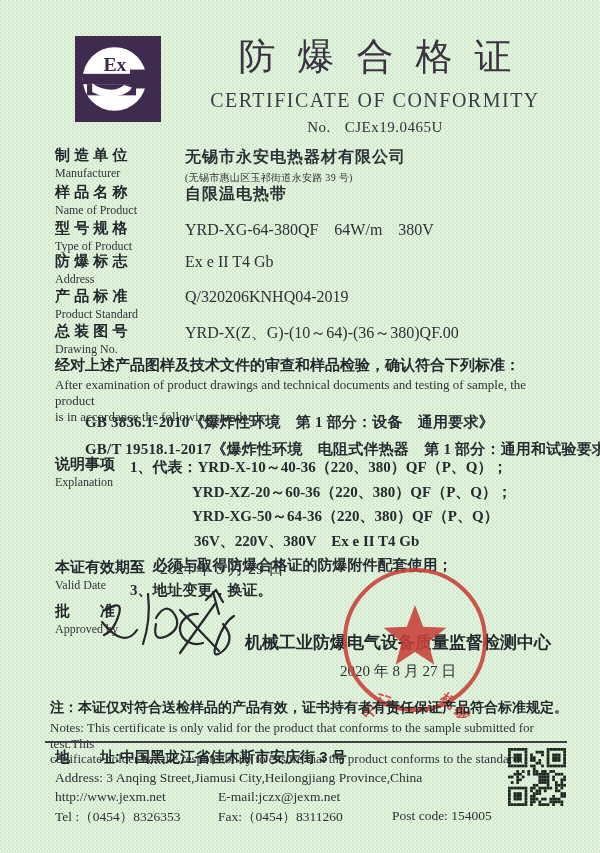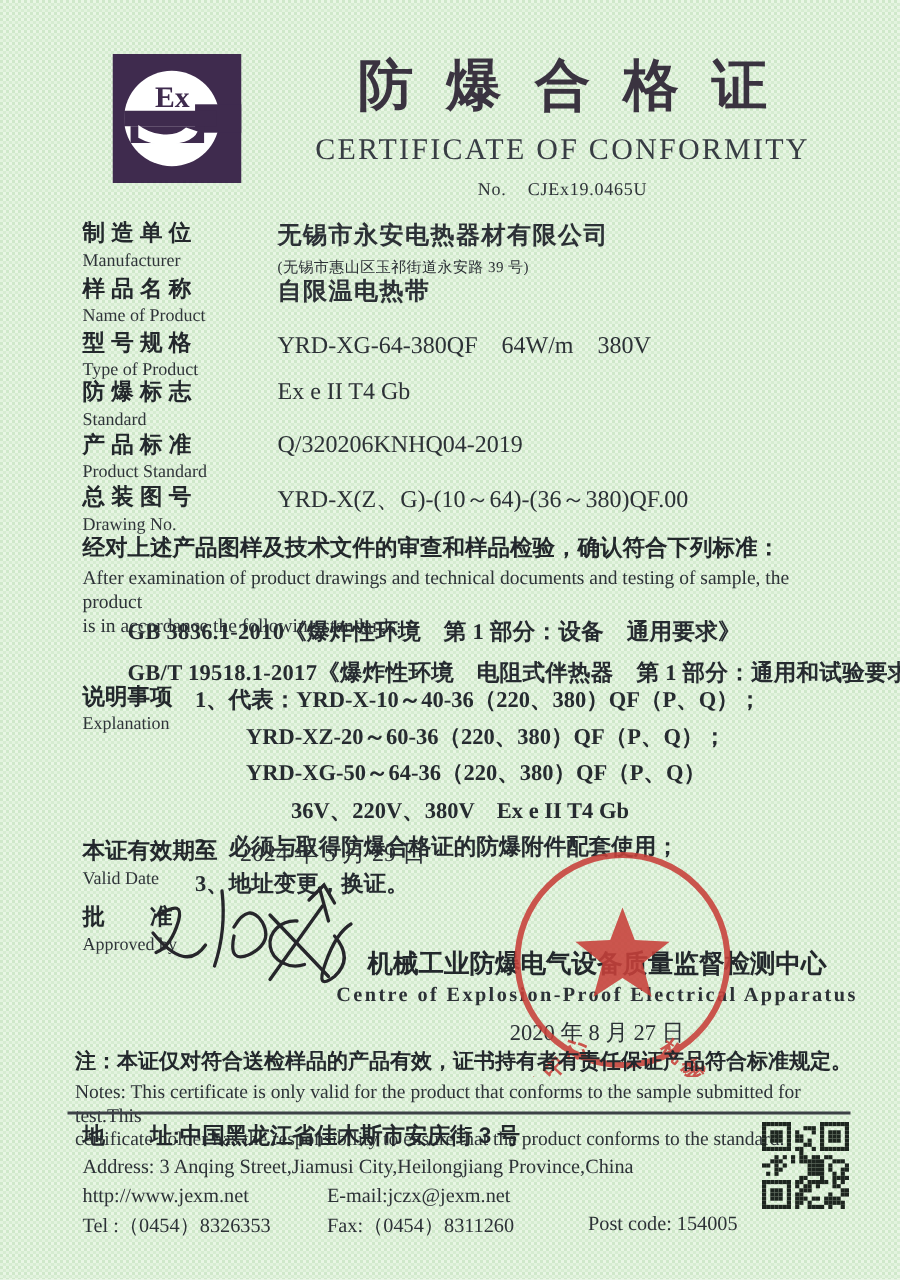--- a/index.html
+++ b/index.html
@@ -8,40 +8,40 @@
     background-color:#dcefd8;
     background-image:conic-gradient(from 0deg,#e9f6e5 0 25%,#d6ecd1 0 50%,#e3f3df 0 75%,#cfe8ca 0 100%);
     background-size:4px 4px;
     font-family:"Liberation Serif", serif;
     color:#2c3136;
   }
   .abs{position:absolute;}
   
   .logo{left:75px; top:34px; width:86px; height:90px;}
   .titleblock{left:175px; top:32px; width:400px; text-align:center;}
-  .title-zh{font-family:"Liberation Sans",sans-serif; font-weight:bold; font-size:37px; color:#3a3340; letter-spacing:22px; text-indent:22px; white-space:nowrap;}
+  .title-zh{font-family:"Liberation Sans",sans-serif; font-weight:normal; font-size:37px; color:#3a3340; letter-spacing:22px; text-indent:22px; white-space:nowrap;}
   .title-en{font-size:20px; letter-spacing:1.5px; color:#383d44; margin-top:7px; white-space:nowrap;}
-  .cert-no{font-size:12px; margin-top:7px; color:#2e3338; letter-spacing:.5px;}
+  .cert-no{font-size:15px; margin-top:7px; color:#2e3338; letter-spacing:.5px;}
   .cert-no .no-val{margin-left:14px;}
   
   .row-label{left:55px; width:132px;}
   .lab-zh{font-family:"Liberation Sans",sans-serif; font-weight:bold; font-size:15px; color:#23282c; white-space:nowrap;}
   .lab-en{font-size:12px; color:#2f3439; margin-top:1px; white-space:nowrap;}
   .row-val{left:185px; width:390px; font-size:16px; white-space:nowrap;}
   .val-zh{font-weight:bold; letter-spacing:1px;}
   .val-sub{font-size:10px; font-weight:normal; margin-top:3px; letter-spacing:.3px;}
   
   .statement{left:55px; top:356px; width:510px;}
   .st-zh{font-family:"Liberation Sans",sans-serif; font-weight:bold; font-size:15px; color:#23282c; white-space:nowrap;}
   .st-en{font-size:13px; margin-top:2px; line-height:16px; color:#2e3338;}
   .standards{left:85px; top:409px; width:500px; font-weight:bold; font-size:15px; line-height:27px; letter-spacing:.2px; color:#262b30; white-space:nowrap;}
   
   .expl-lines{left:130px; top:455px; width:440px; font-size:15px; line-height:24.5px; color:#262b30; white-space:nowrap;}
   .expl-lines .l{font-weight:bold;}
-  .ind1{padding-left:34px;}
+  .ind1{padding-left:62px;}
   .ind2{padding-left:64px;}
   
   .valid-val{left:160px; top:559px; font-size:16px; white-space:nowrap;}
   .sig{left:92px; top:586px;}
   
   .issuer{left:222px; top:631px; width:352px; text-align:center;}
   .org-zh{font-family:"Liberation Sans",sans-serif; font-weight:bold; font-size:17px; color:#23282c; white-space:nowrap;}
   .org-en1{font-size:13.5px; font-weight:bold; letter-spacing:.4px; margin-top:3px; white-space:nowrap;}
   .org-en2{font-size:13.5px; font-weight:bold; letter-spacing:1.6px; margin-top:1px; white-space:nowrap;}
   .issue-date{font-size:15px; margin-top:8px;}
@@ -96,21 +96,21 @@
   <div class="abs row-val val-zh" style="top:184px">自限温电热带</div>
 
   <div class="abs row-label" style="top:219px">
     <div class="lab-zh">型 号 规 格</div>
     <div class="lab-en">Type of Product</div>
   </div>
   <div class="abs row-val" style="top:220px">YRD-XG-64-380QF　64W/m　380V</div>
 
   <div class="abs row-label" style="top:252px">
     <div class="lab-zh">防 爆 标 志</div>
-    <div class="lab-en">Standard</div>
+    <div class="lab-en">Address</div>
   </div>
   <div class="abs row-val" style="top:253px">Ex e II T4 Gb</div>
 
   <div class="abs row-label" style="top:287px">
     <div class="lab-zh">产 品 标 准</div>
     <div class="lab-en">Product Standard</div>
   </div>
   <div class="abs row-val" style="top:288px">Q/320206KNHQ04-2019</div>
 
   <div class="abs row-label" style="top:322px">
@@ -162,21 +162,20 @@
       <path d="M88,24 l39,41"></path>
       <path d="M123,18 l-35,49"></path>
       <path d="M121,6 l6,22"></path>
       <path d="M114,14 l10,-10 l7,12"></path>
       <path d="M131,38 q13,15 0,27 q-13,10 -6,-9 q7,-20 17,-26"></path>
     </g>
   </svg>
 
   <div class="abs issuer">
     <div class="org-zh">机械工业防爆电气设备质量监督检测中心</div>
-    <div class="org-en2">Centre of Explosion-Proof Electrical Apparatus</div>
     <div class="issue-date">2020 年 8 月 27 日</div>
   </div>
 
   <svg class="abs stamp" width="170" height="150" viewBox="0 0 170 150">
     <defs>
       <path id="stampArc" d="M 85,128 A 56,56 0 1 1 84.9,128" fill="none"></path>
     </defs>
     <circle cx="85" cy="72" r="70" fill="none" stroke="#c8403a" stroke-width="4"></circle>
     <polygon points="85,37 93.2,58.7 116.4,59.8 98.3,74.3 104.4,96.7 85,84 65.6,96.7 71.7,74.3 53.6,59.8 76.8,58.7" fill="#c8403a"></polygon>
     <text font-family="Liberation Sans, sans-serif" font-size="15" font-weight="bold" fill="#c8403a" letter-spacing="2">

